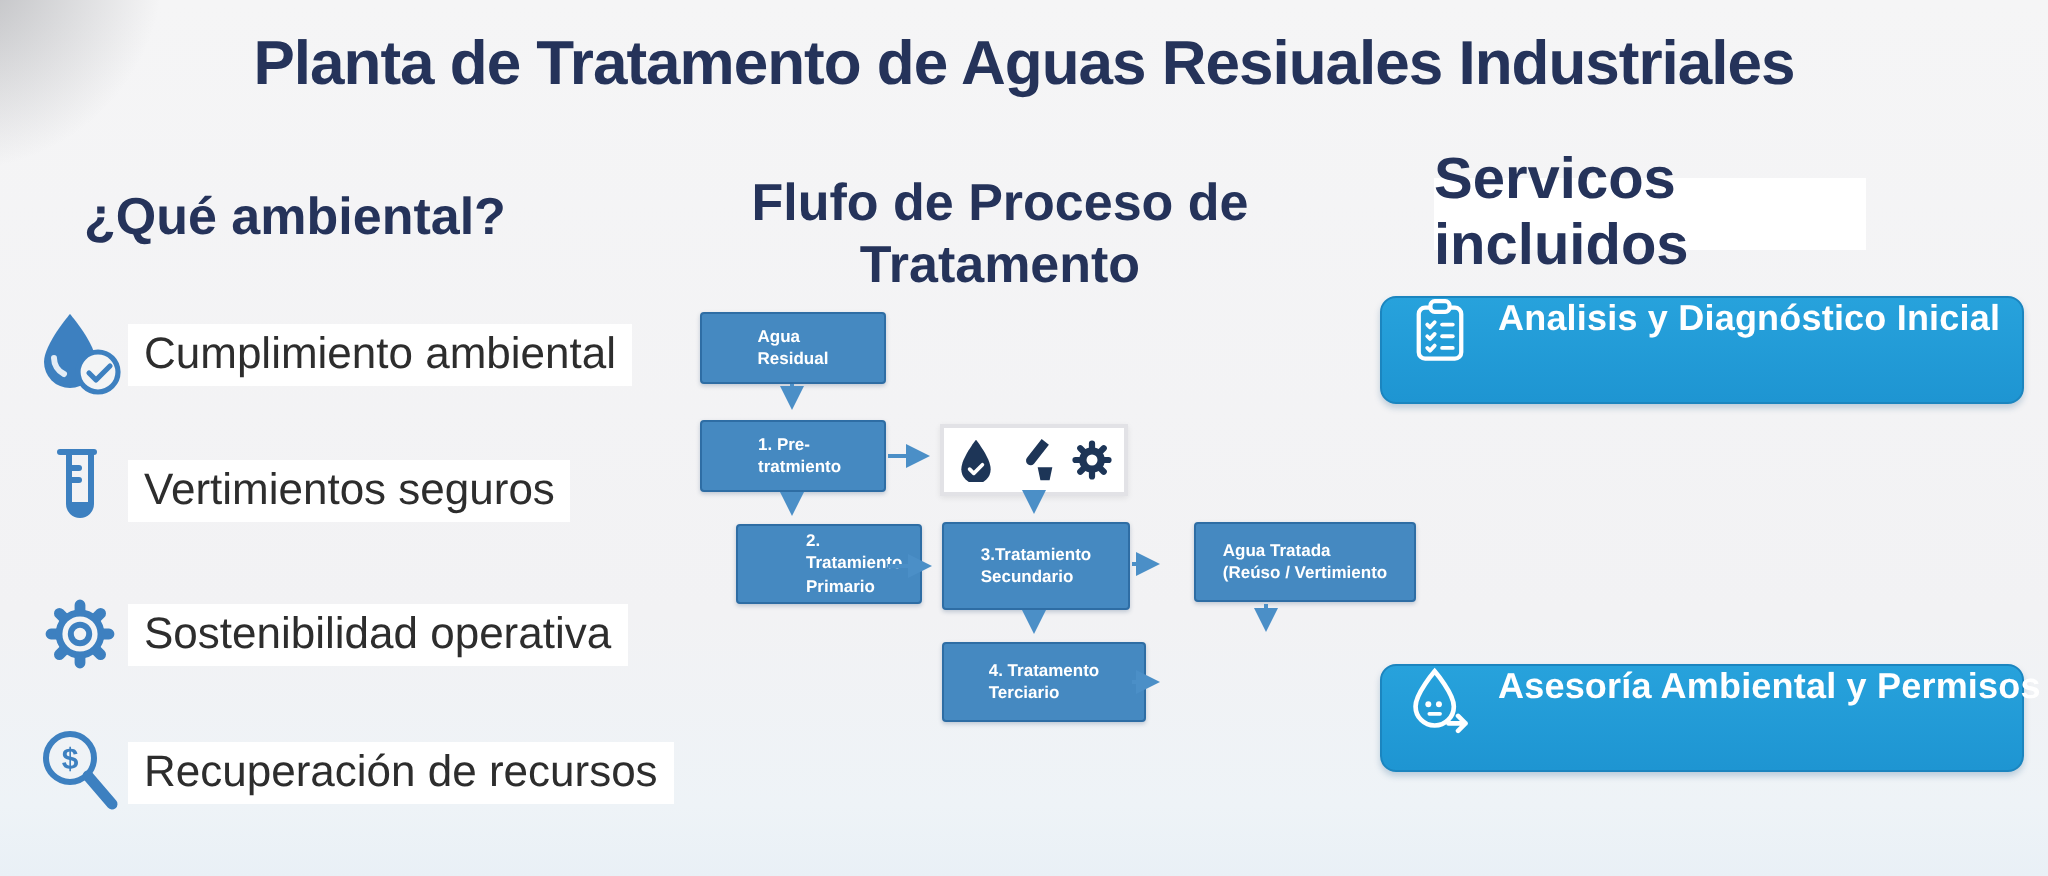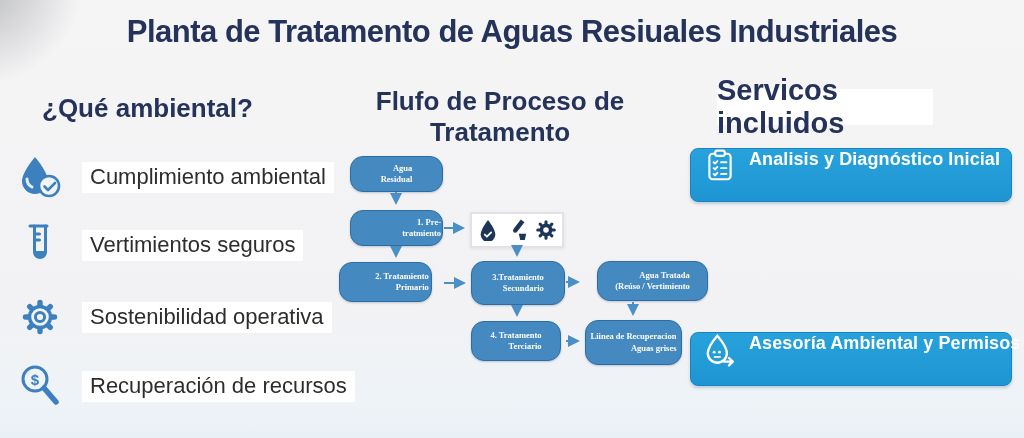--- a/index.html
+++ b/index.html
@@ -12,43 +12,43 @@
   }
   .page-title{
     position:absolute;left:0;top:14px;width:1024px;text-align:center;margin:0;
     font-size:31px;font-weight:bold;letter-spacing:-.5px;color:#25335a;
   }
   
   .left-heading{
     position:absolute;left:42px;top:93px;margin:0;
     font-size:26px;font-weight:bold;color:#25335a;
   }
-  .q-row{position:absolute;left:16px;display:flex;align-items:center;gap:18px;height:54px;}
+  .q-row{position:absolute;left:16px;display:flex;align-items:center;height:54px;}
   .q-row.r0{top:150px;} .q-row.r1{top:218px;} .q-row.r2{top:290px;} .q-row.r3{top:359px;}
   .q-icon{width:48px;height:48px;flex:0 0 48px;}
   .q-label{
     font-size:22px;color:#2d2d2d;background:#ffffff;padding:2px 8px 3px 8px;white-space:nowrap;
   }
   
   .flow-heading{
     position:absolute;left:315px;top:86px;width:370px;margin:0;text-align:center;
     font-size:26px;font-weight:bold;color:#25335a;
   }
   .fnode{
-    position:absolute;display:flex;align-items:center;justify-content:center;text-align:right;
+    position:absolute;display:flex;align-items:center;justify-content:center;text-align:left;
     background:#4589c1;color:#ffffff;font-size:8.5px;font-weight:bold;line-height:1.3;
-    border:1px solid #2e6da4;border-radius:13px;white-space:pre-line;
-    box-shadow:0 1px 2px rgba(40,70,110,.25);padding:1px;box-sizing:border-box;font-family:Liberation Serif, serif;
+    border:1px solid #2e6da4;border-radius:2px;white-space:pre-line;
+    box-shadow:0 1px 2px rgba(40,70,110,.25);padding:1px;box-sizing:border-box;
   }
   .n-agua-residual{left:350px;top:156px;width:93px;height:36px;}
   .n-pre{left:350px;top:210px;width:93px;height:36px;padding-left:28px;}
-  .n-primario{left:339px;top:262px;width:93px;height:40px;padding-left:34px;}
+  .n-primario{left:368px;top:262px;width:93px;height:40px;padding-left:34px;}
   .n-secundario{left:471px;top:261px;width:94px;height:44px;}
   .n-agua-tratada{left:585px;top:261px;width:111px;height:40px;margin-left:12px;}
-  .n-terciario{left:471px;top:321px;width:90px;height:40px;}
+  .n-terciario{left:471px;top:321px;width:102px;height:40px;}
   .n-linea{left:585px;top:320px;width:97px;height:45px;}
   .icon-strip{
     position:absolute;left:470px;top:212px;width:94px;height:36px;box-sizing:border-box;
     background:#ffffff;border:2px solid #e2e2e6;box-shadow:0 1px 3px rgba(0,0,0,.08);
     display:flex;align-items:center;justify-content:center;gap:7px;
   }
   .icon-strip svg{width:22px;height:22px;}
   .flow-arrows{position:absolute;left:340px;top:140px;width:360px;height:250px;}
   
   .services-heading{
@@ -126,22 +126,20 @@
 Residual</div>
   <div class="fnode n-pre">1. Pre-tratmiento</div>
   <div class="fnode n-primario">2. Tratamiento
 Primario</div>
   <div class="fnode n-secundario">3.Tratamiento
 Secundario</div>
   <div class="fnode n-agua-tratada">Agua Tratada
 (Reúso / Vertimiento</div>
   <div class="fnode n-terciario">4. Tratamento
 Terciario</div>
-  <div class="fnode n-linea">Liinea de Recuperacion
-Aguas grises</div>
 
   <div class="icon-strip">
     <svg viewBox="0 0 24 24">
       <path d="M12 1 C12 1 4 11 4 17 a8 8 0 0 0 16 0 C20 11 12 1 12 1 Z" fill="#1d3557"></path>
       <path d="M8.5 17 l2.3 2.3 l4.7 -4.7" stroke="#fff" stroke-width="2" fill="none" stroke-linecap="round" stroke-linejoin="round"></path>
     </svg>
     <svg viewBox="0 0 24 24">
       <g transform="rotate(38 12 10)">
         <path d="M9.5 0 h5 v13 a2.5 2.5 0 0 1 -5 0 Z" fill="#1d3557"></path>
       </g>

